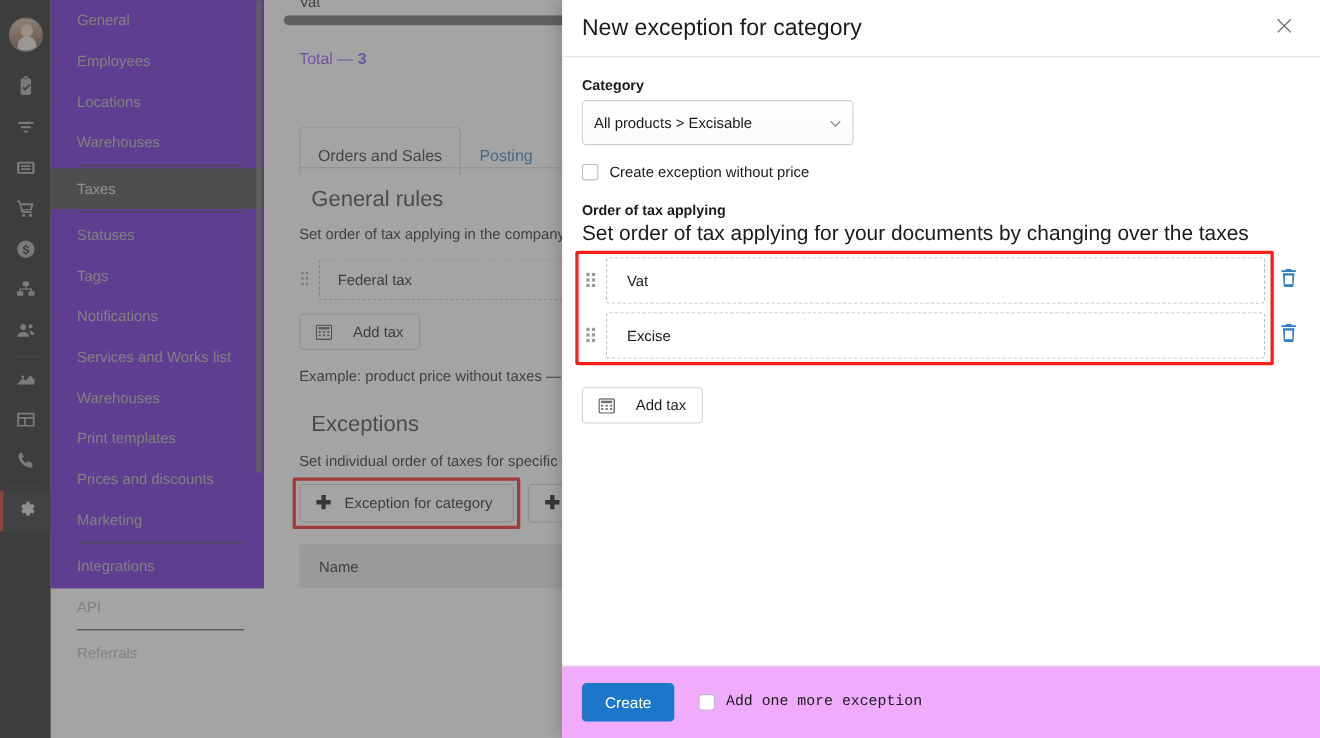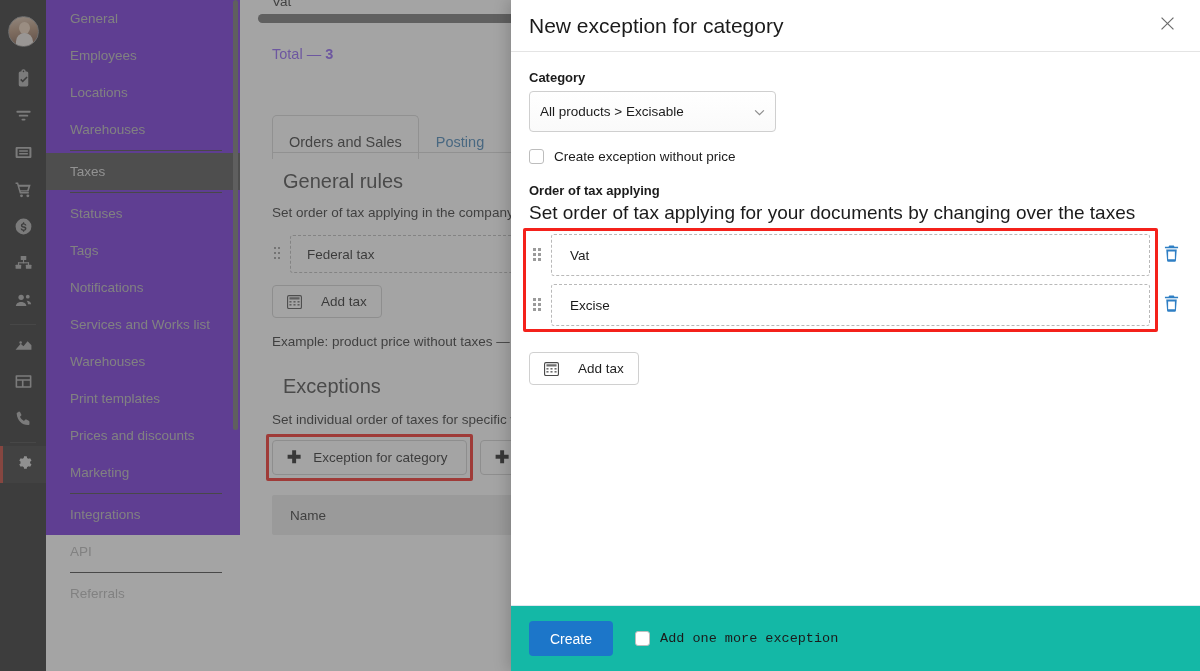--- a/index.html
+++ b/index.html
@@ -173,21 +173,21 @@
     display: flex; align-items: center; padding-left: 18px;
     font-size: 13.5px; color: #1b1b1b; background: #fff;
   }
   .trash { width: 22px; flex: none; display:flex; align-items:center; justify-content:center; cursor:pointer; }
   .trash svg { width: 15px; height: 17px; fill: #2f7fc4; }
 
   .addtax-btn { margin-top: 14px; }
   .btn-outline.rel { position: relative; }
 
   .modal-foot {
-    flex: none; height: 66px; background: #14b8a6; border-top: 1px solid #dfe6ee;
+    flex: none; height: 66px; background: #f0abfc; border-top: 1px solid #dfe6ee;
     display: flex; align-items: center; padding: 0 18px;
   }
   .btn-primary {
     height: 35px; padding: 0 21px; background: #1c76c9; border: none; border-radius: 4px;
     color: #fff; font-size: 14px; font-family: inherit; cursor: pointer;
   }
   .foot-chk { display: flex; align-items: center; gap: 10px; margin-left: 22px; }
   .foot-chk .chkbox { background:#fff; }
   .foot-chk .chk-label { font-size: 13.5px; font-family: Liberation Mono, monospace; }
 </style>

